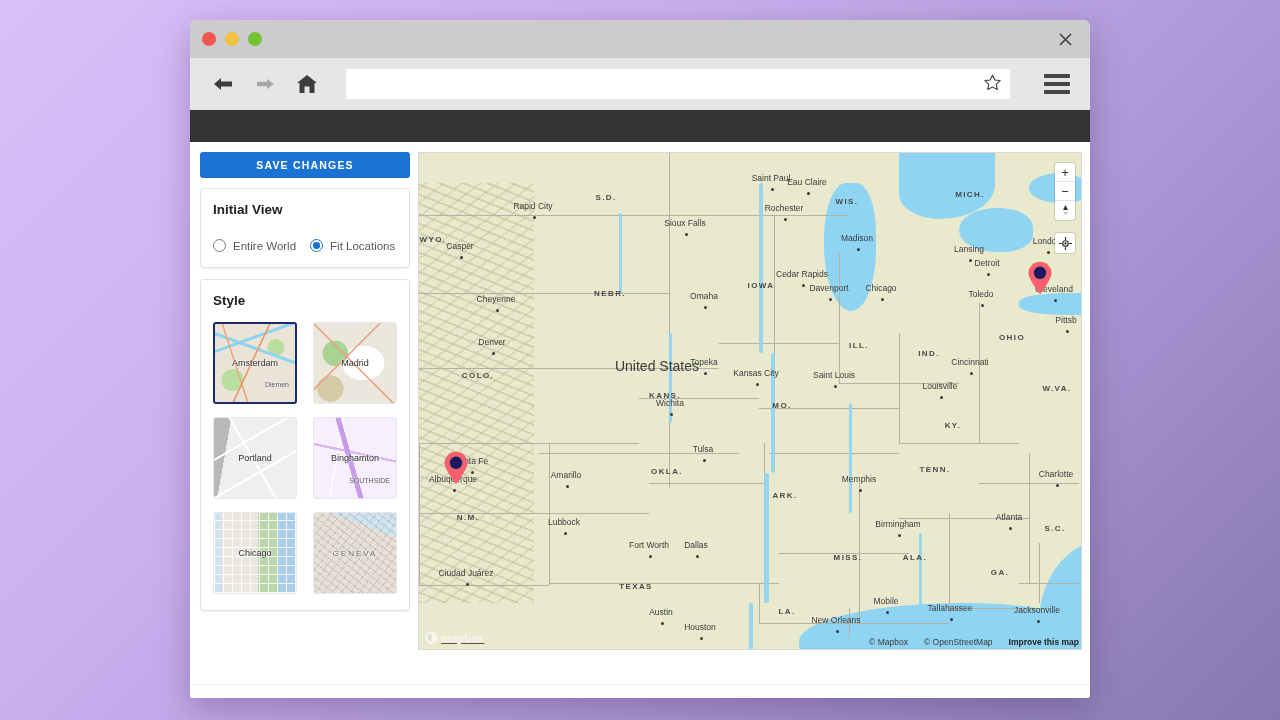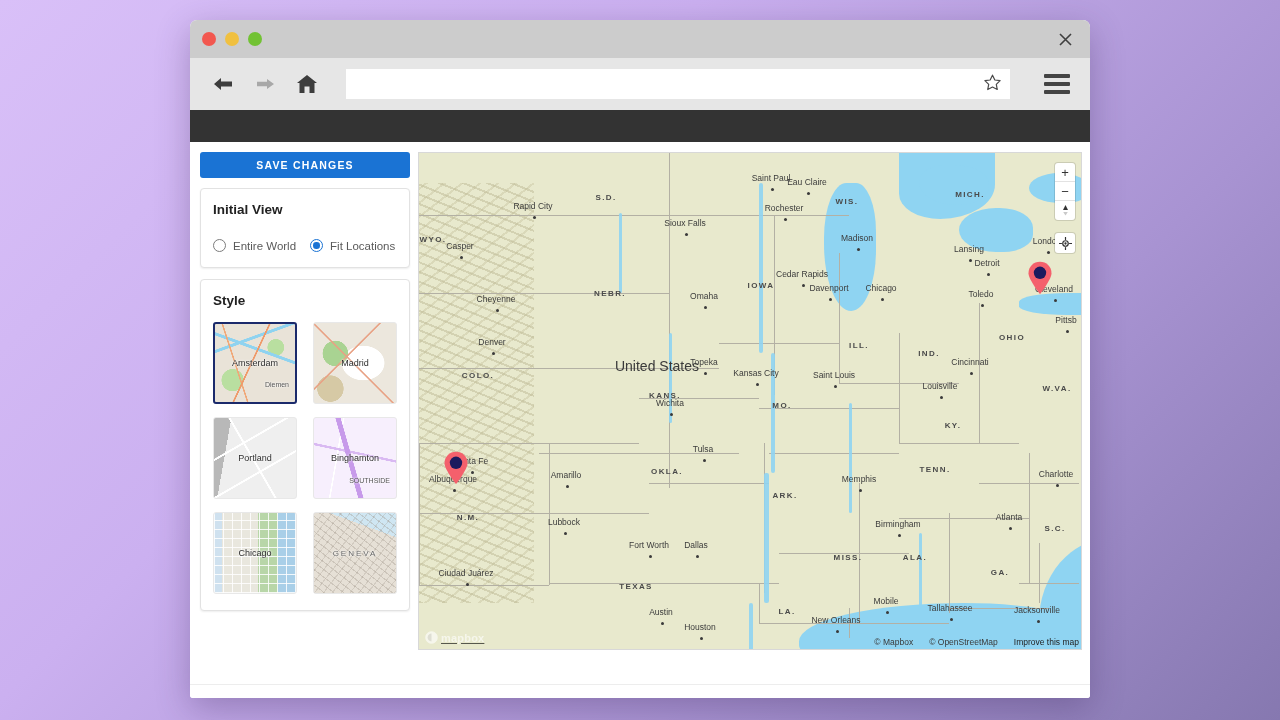--- a/index.html
+++ b/index.html
@@ -225,21 +225,21 @@
   }
   .mapbox-logo .mb-text {
     font-size: 11px; font-weight: bold; color: #ffffff;
     letter-spacing: .2px;
   }
   .attrib {
     position: absolute; right: 2px; bottom: 2px;
     font-size: 8.5px; color: #3a3a3a;
     display: flex; gap: 16px; align-items: baseline;
   }
-  .attrib .imp { font-weight: normal; color: #222; cursor: pointer; text-align: right; }
+  .attrib .imp { font-weight: bold; color: #222; cursor: pointer; text-align: right; }
 
   
   .footer { height: 48px; background: #fff; }
   .footer-sep { height: 1px; background: #ededed; margin-top: 34px; }
 </style>
 </head>
 <body>
 
 <div class="window">
 

